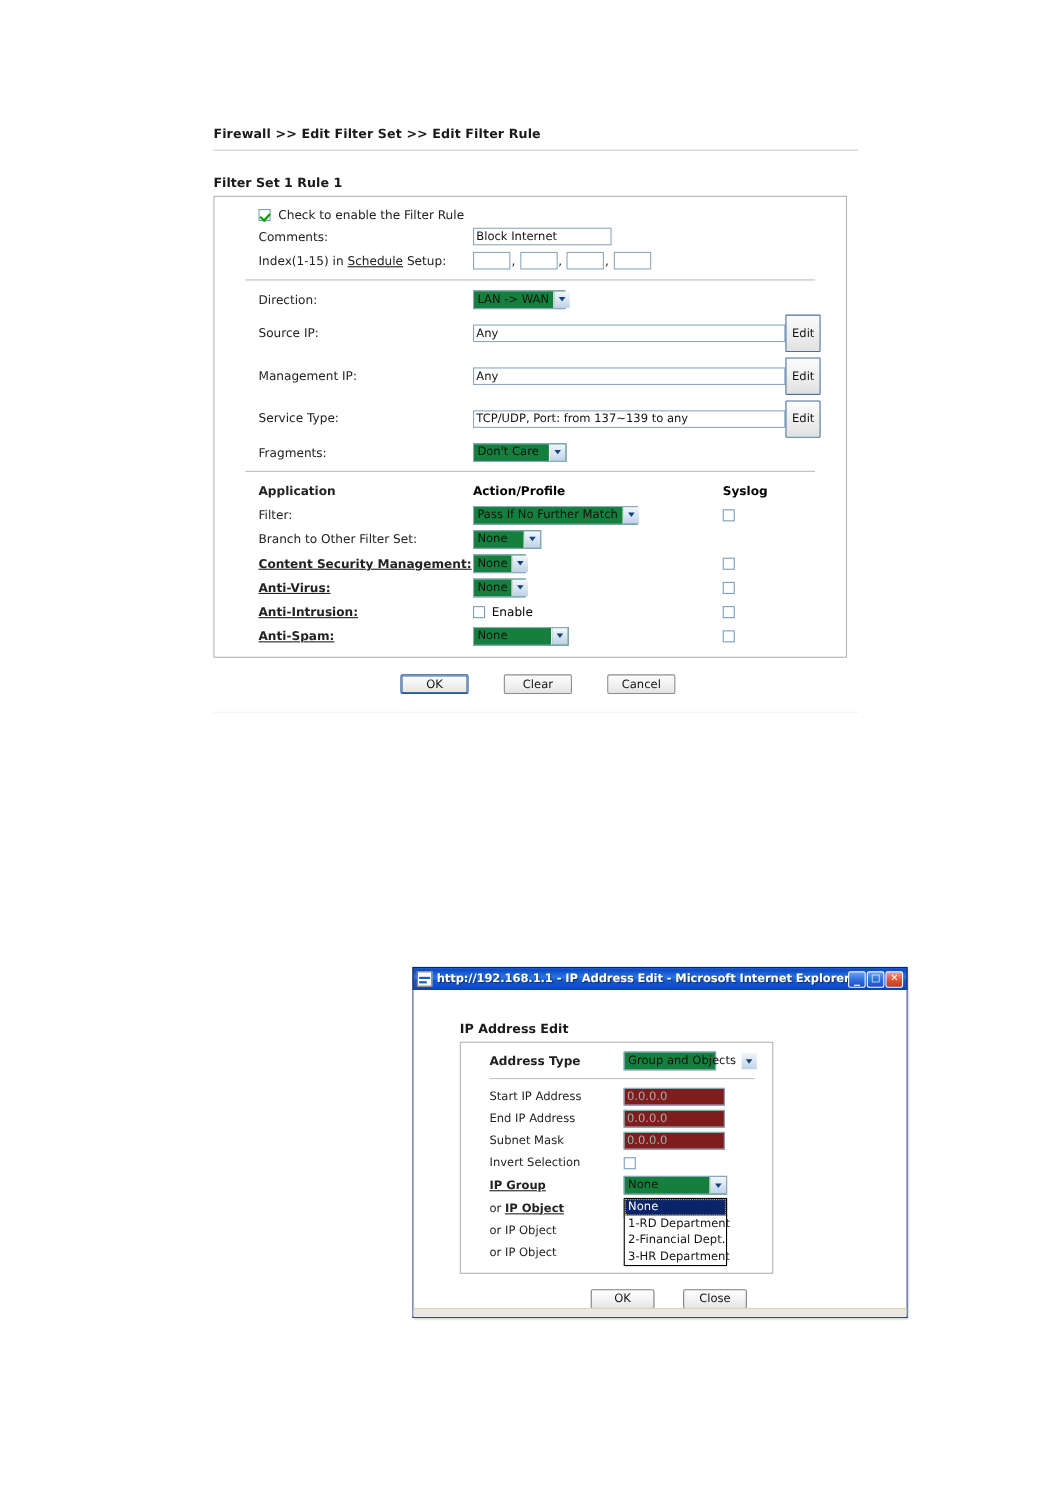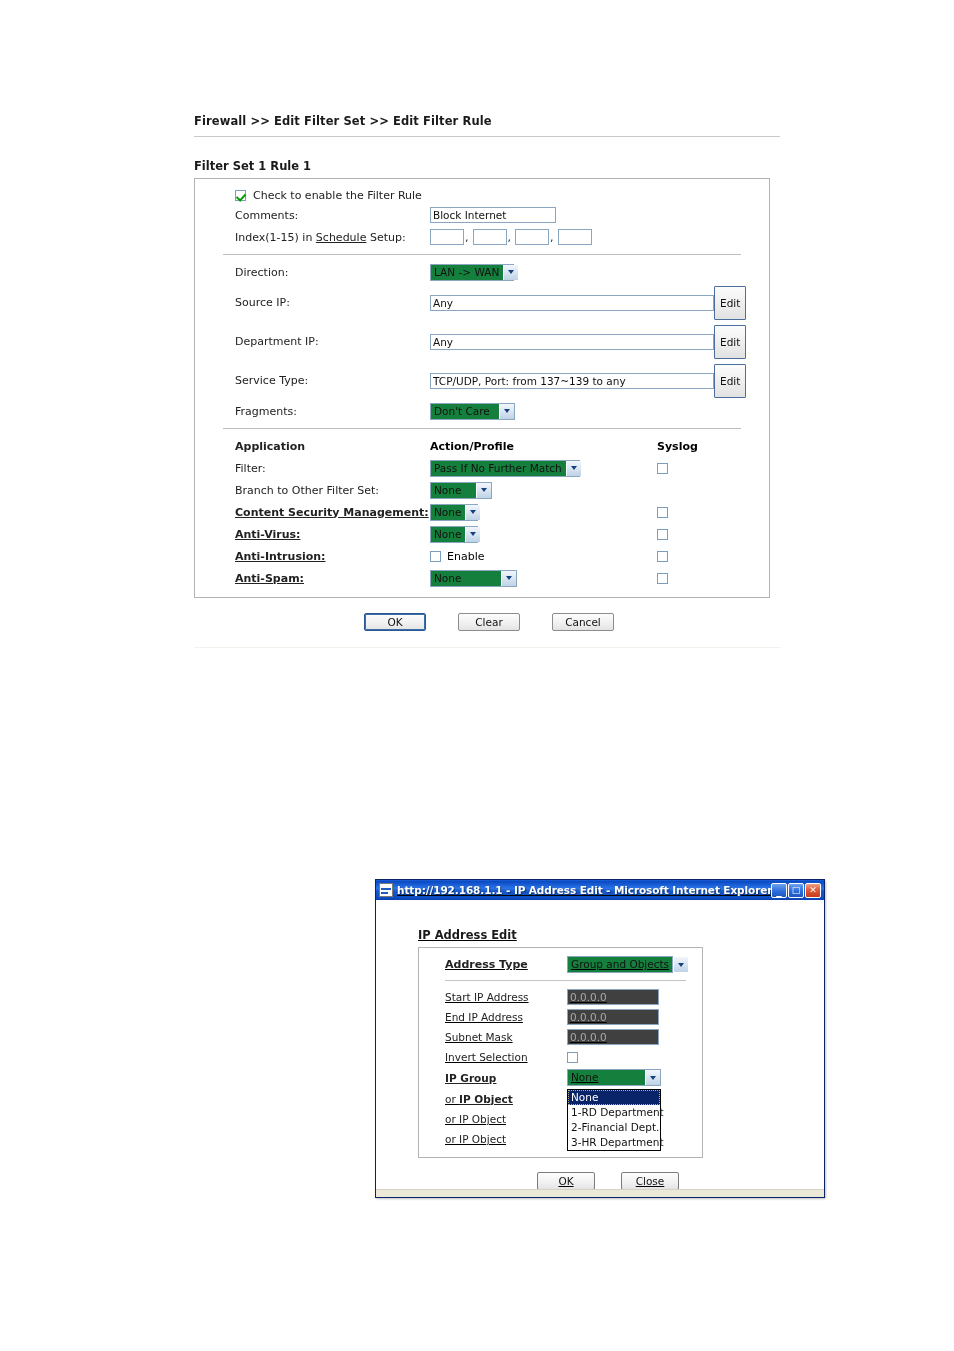--- a/index.html
+++ b/index.html
@@ -234,21 +234,20 @@
     position: absolute;
     left: 375px;
     top: 880px;
     width: 450px;
     height: 318px;
     box-sizing: border-box;
     background: #ffffff;
     border: 1px solid #0a246a;
     border-top: none;
     box-shadow: 1px 1px 2px rgba(0,0,0,.25);
-    text-decoration: underline;
   }
   .ie-titlebar {
     height: 21px;
     background: linear-gradient(to bottom, #1f62d4 0%, #0b4ac4 8%, #2a74e8 42%, #1857c8 56%, #0d4ec2 88%, #0a3fae 100%);
     display: flex;
     align-items: center;
     padding: 0 2px 0 3px;
     box-sizing: border-box;
     border: 1px solid #0a246a;
     border-bottom: none;
@@ -349,23 +348,23 @@
   .drow .dlabel.bold { font-weight: bold; font-size: 11px; }
   .dlg-hr {
     border: 0;
     border-top: 1px solid #c4c4c4;
     margin: 5px 16px 6px 26px;
     height: 0;
   }
   .tinput.dis {
     width: 92px;
     color: #a9a9a9;
-    background: #404040;
-  }
-  .sel.d1 { width: 106px; }
+    background: #7f1d1d;
+  }
+  .sel.d1 { width: 84px; }
   .sel.d2 { width: 94px; }
   .sel.d3 { width: 94px; }
 
   
   .dd-list {
     position: absolute;
     left: 148px;
     top: 141px;
     width: 94px;
     border: 1px solid #000000;
@@ -460,21 +459,21 @@
       </span>
     </div>
 
     <div class="frow">
       <span class="flabel">Source IP:</span>
       <span class="tinput wide">Any</span>
       <span class="editbtn">Edit</span>
     </div>
 
     <div class="frow">
-      <span class="flabel">Department IP:</span>
+      <span class="flabel">Management IP:</span>
       <span class="tinput wide">Any</span>
       <span class="editbtn">Edit</span>
     </div>
 
     <div class="frow">
       <span class="flabel">Service Type:</span>
       <span class="tinput wide">TCP/UDP, Port: from 137~139 to any</span>
       <span class="editbtn">Edit</span>
     </div>
 

